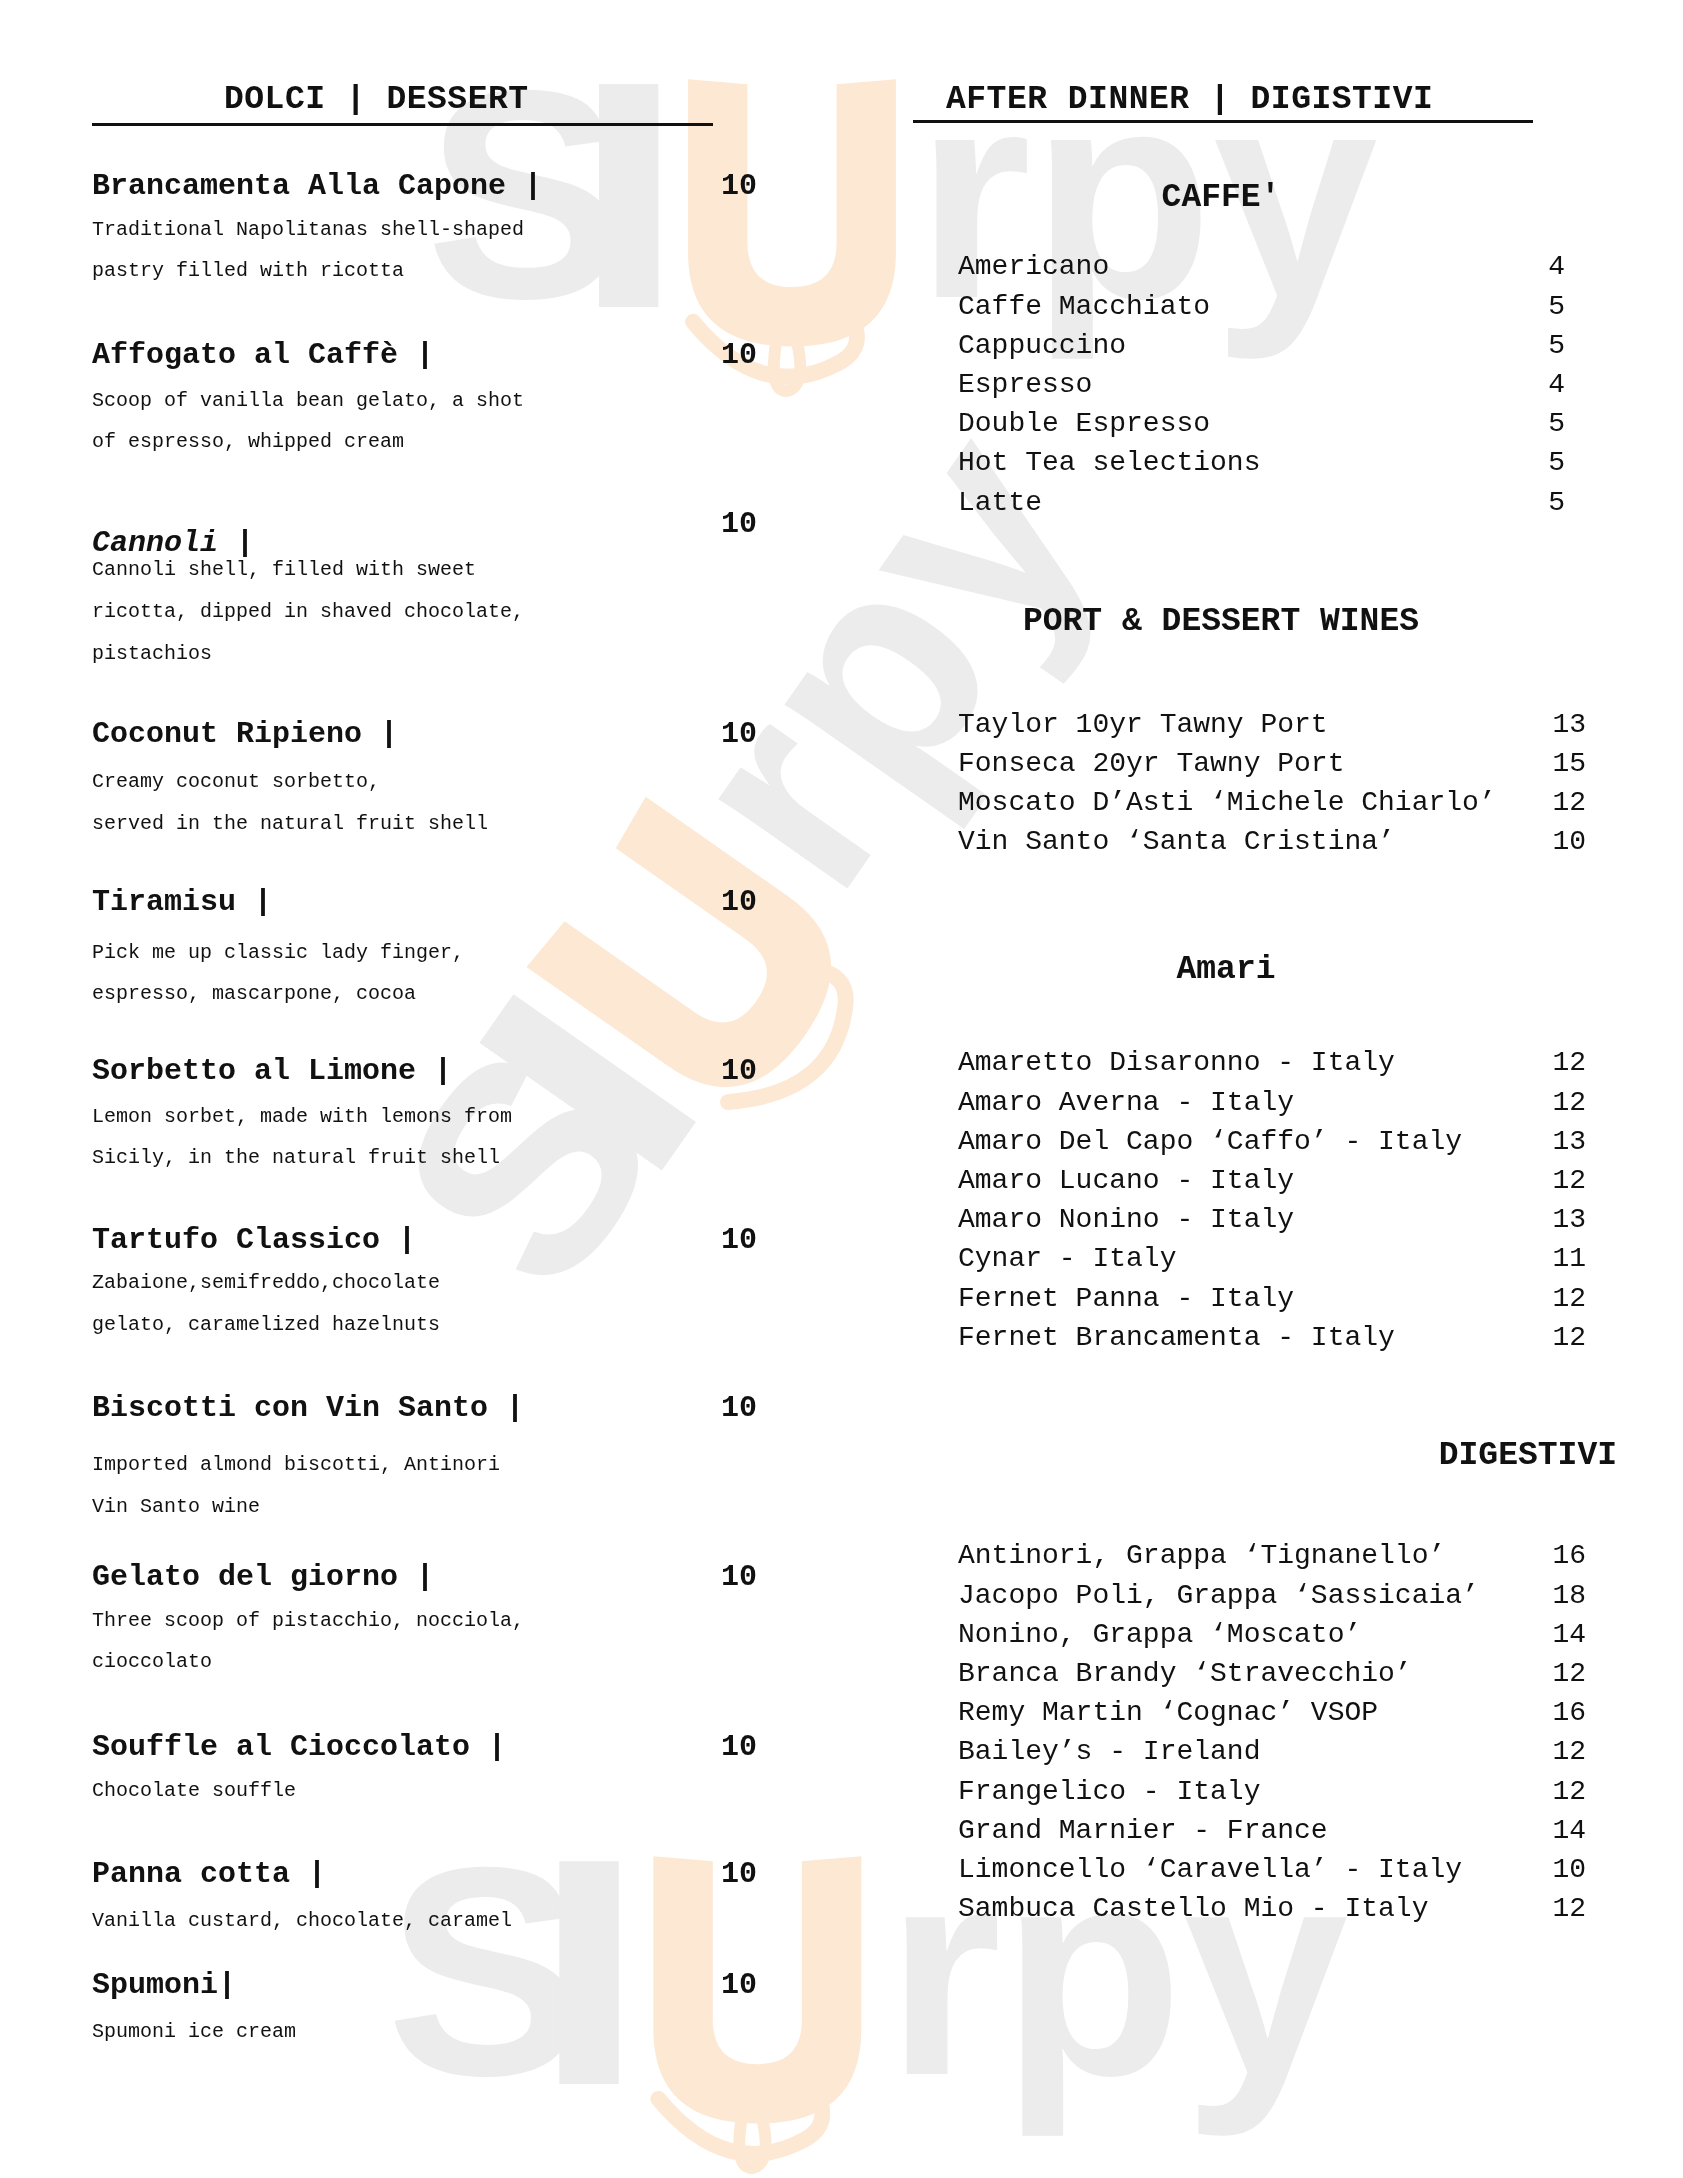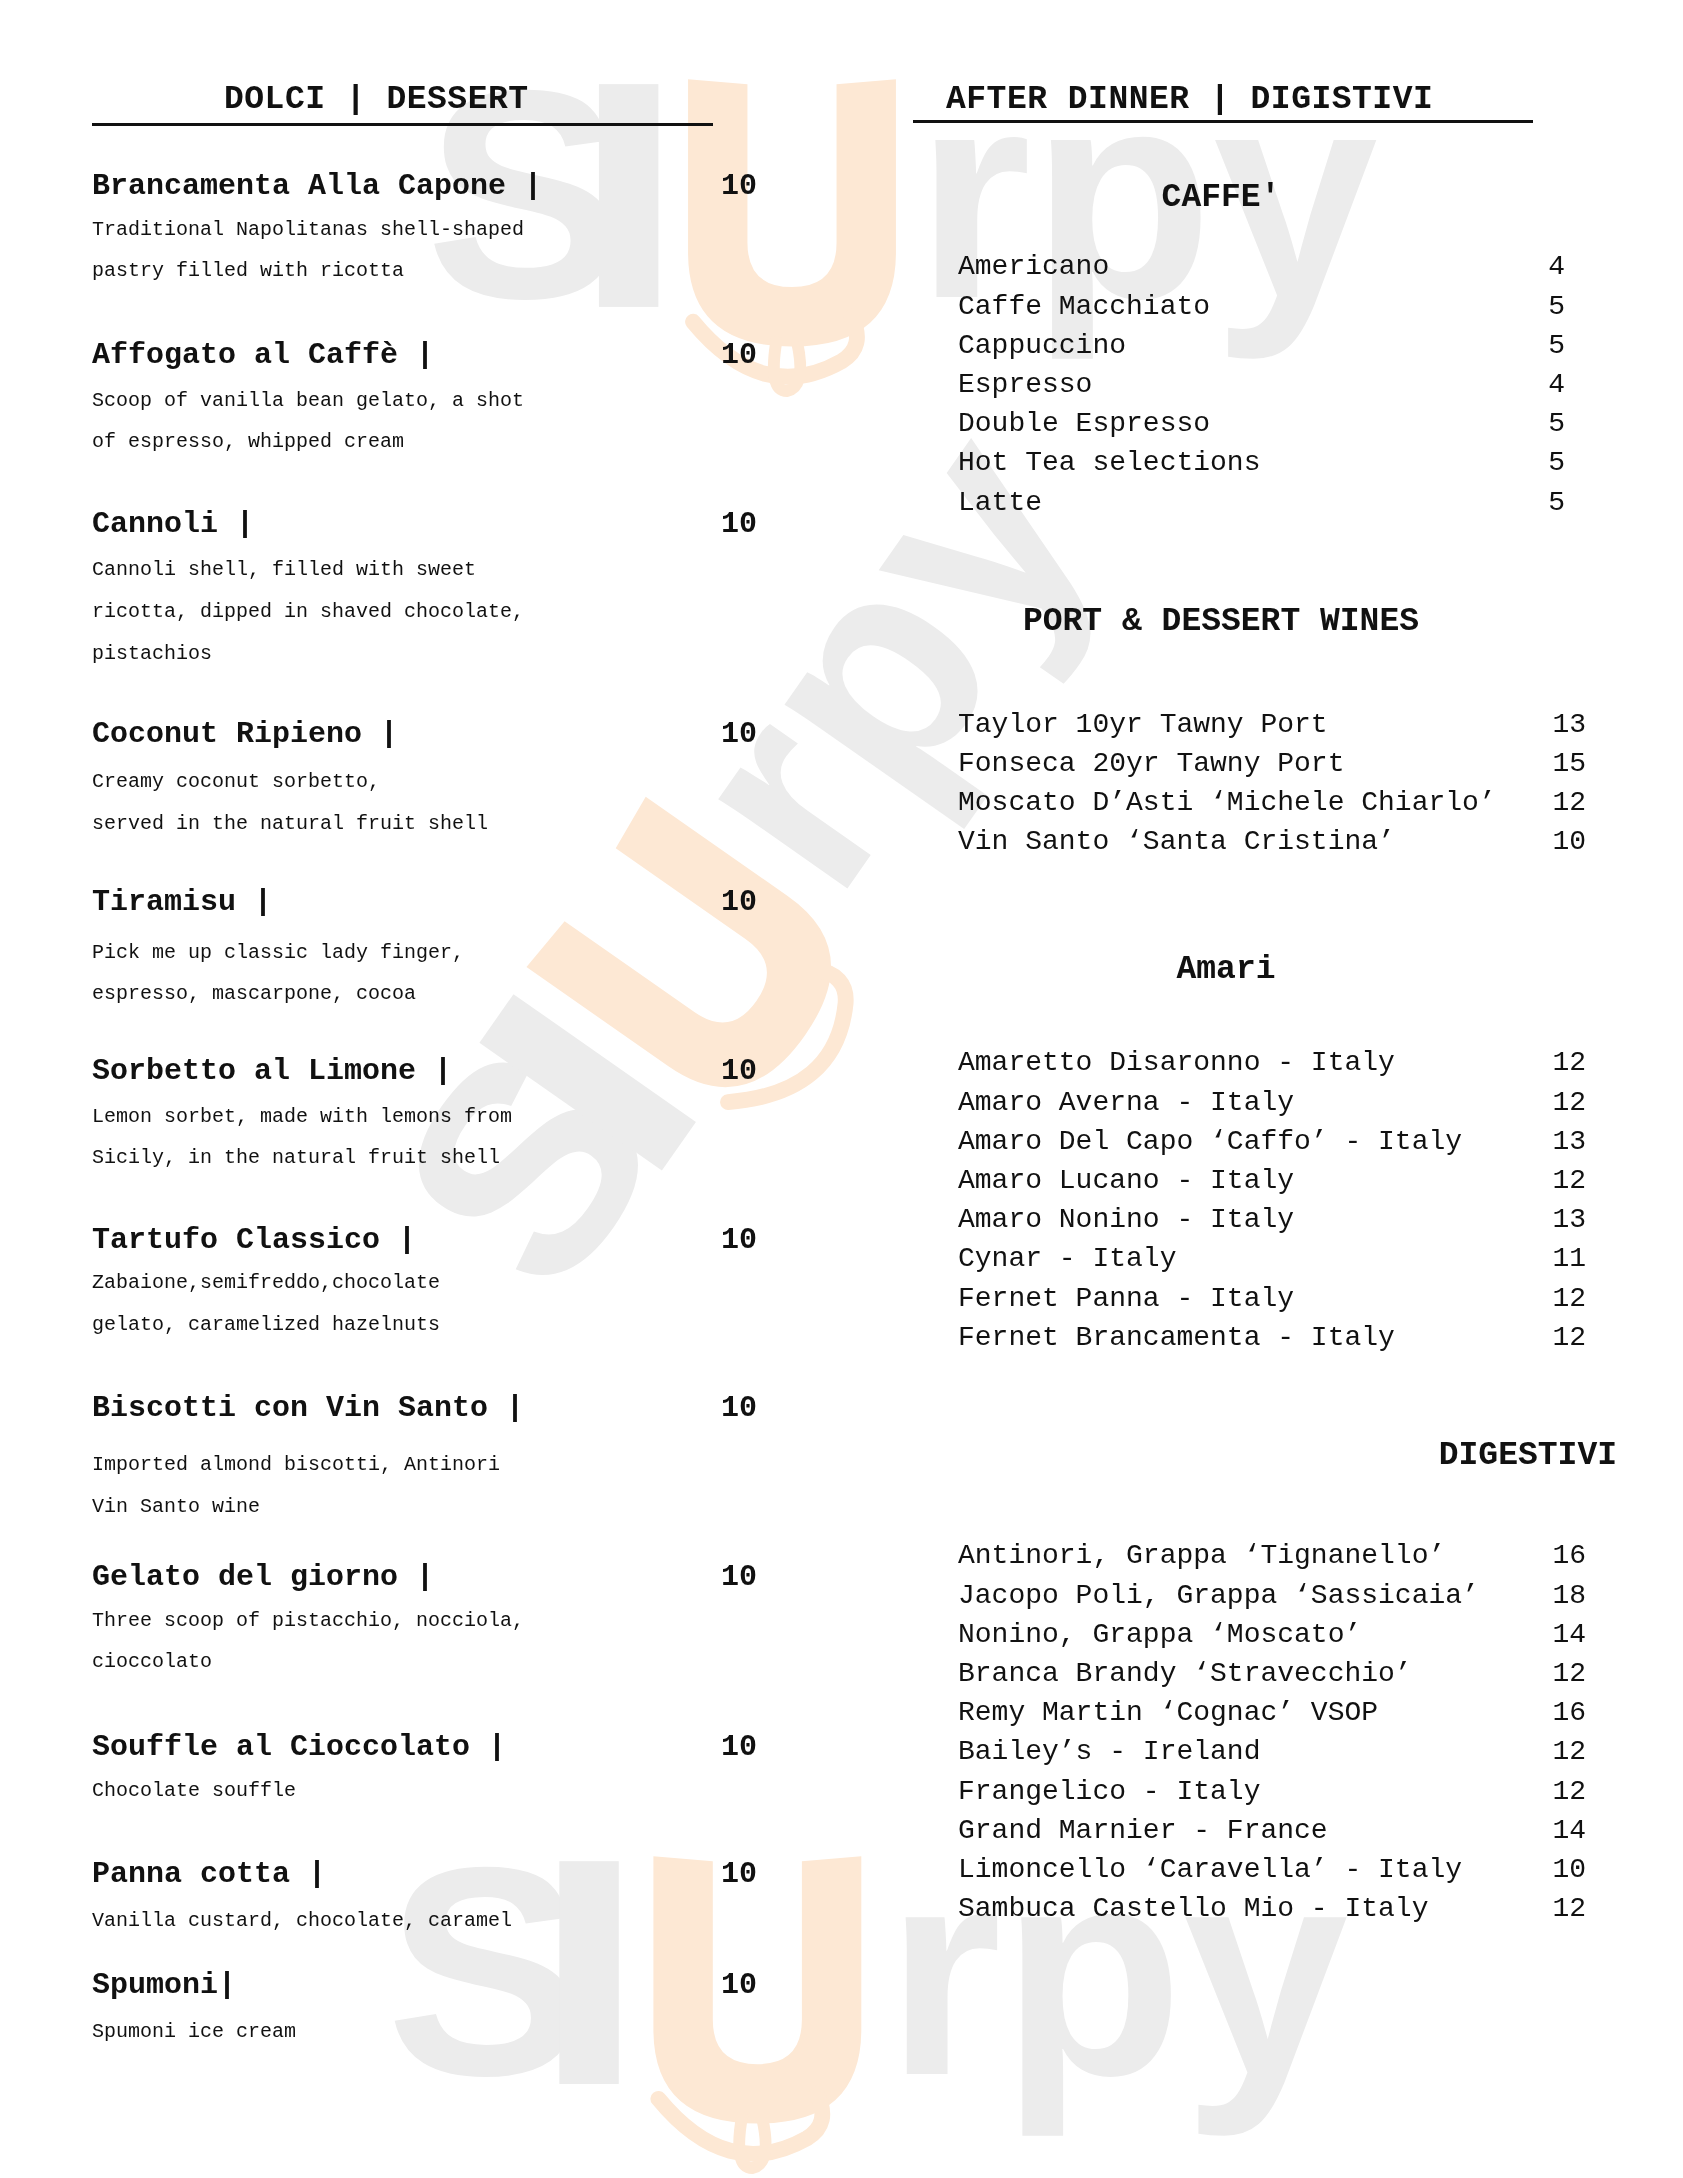--- a/index.html
+++ b/index.html
@@ -59,21 +59,21 @@
         <div class="abs ddesc" style="left: 92px; top: 220px;">Traditional Napolitanas shell-shaped</div>
         <div class="abs ddesc" style="left: 92px; top: 261px;">pastry filled with ricotta</div>
       </div>
       <div>
         <div class="abs dname" style="left: 92px; top: 340px;">Affogato al Caffè |</div>
         <div class="abs dprice" style="left: 721px; top: 340px;">10</div>
         <div class="abs ddesc" style="left: 92px; top: 391px;">Scoop of vanilla bean gelato, a shot</div>
         <div class="abs ddesc" style="left: 92px; top: 432px;">of espresso, whipped cream</div>
       </div>
       <div>
-        <div class="abs dname" style="left: 92px; top: 509px;">Cannoli |</div>
+        <div class="abs dname" style="left: 92px; top: 528px; font-style: italic;">Cannoli |</div>
         <div class="abs dprice" style="left: 721px; top: 509px;">10</div>
         <div class="abs ddesc" style="left: 92px; top: 560px;">Cannoli shell, filled with sweet</div>
         <div class="abs ddesc" style="left: 92px; top: 602px;">ricotta, dipped in shaved chocolate,</div>
         <div class="abs ddesc" style="left: 92px; top: 644px;">pistachios</div>
       </div>
       <div>
         <div class="abs dname" style="left: 92px; top: 719px;">Coconut Ripieno |</div>
         <div class="abs dprice" style="left: 721px; top: 719px;">10</div>
         <div class="abs ddesc" style="left: 92px; top: 772px;">Creamy coconut sorbetto,</div>
         <div class="abs ddesc" style="left: 92px; top: 814px;">served in the natural fruit shell</div>

